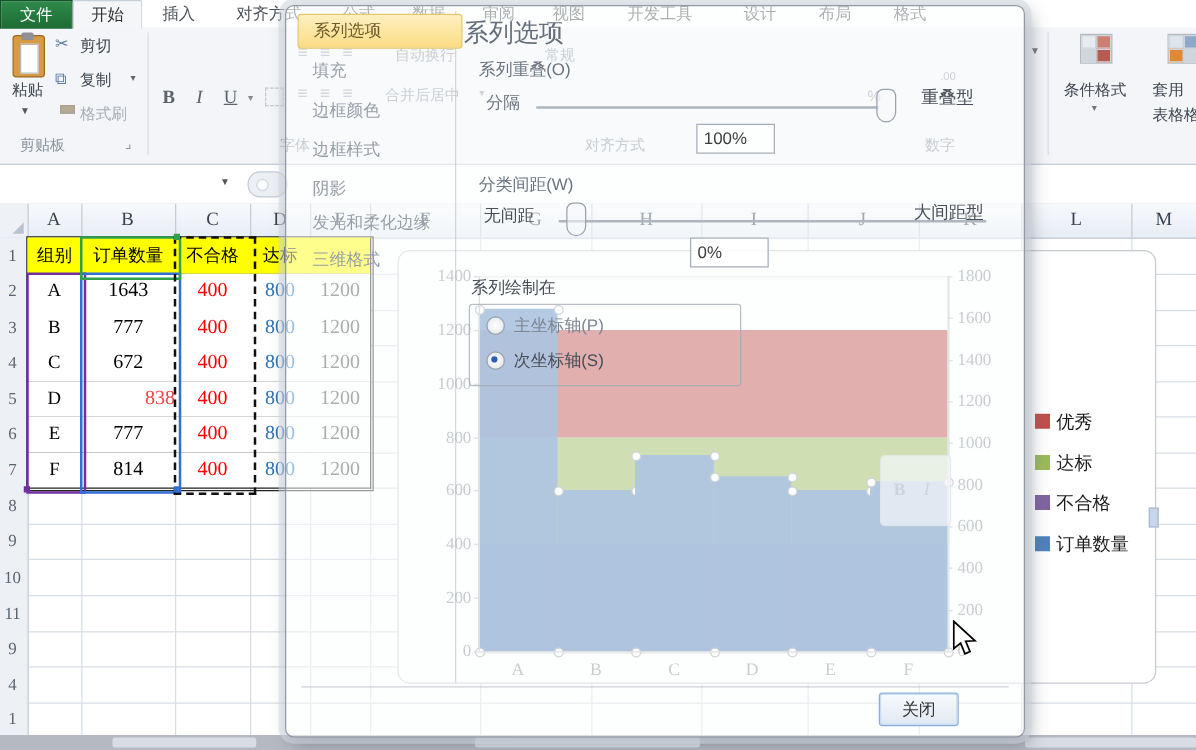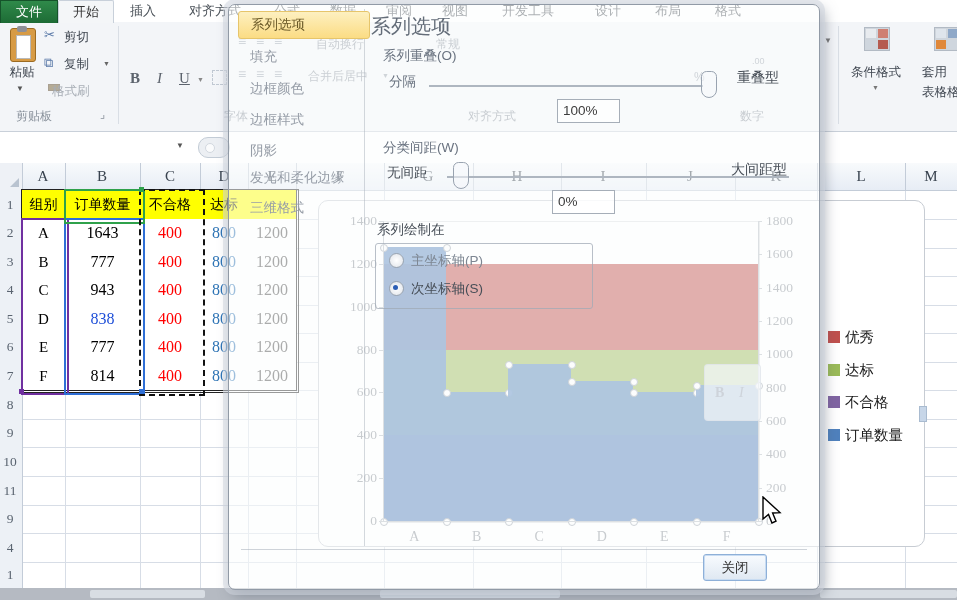--- a/index.html
+++ b/index.html
@@ -45,21 +45,21 @@
     </div>
     <div class="abs ct" style="left:0;top:38px;width:40px;font-size:12.5px;color:#3f4650;">粘贴</div>
     <div class="abs" style="left:14px;top:58px;font-size:8px;color:#555;">▼</div>
   </div>
   <div class="abs" style="left:44px;top:27px;font-size:13px;color:#5b7aa8;z-index:2;">✂</div>
   <div class="abs" style="left:64px;top:29px;font-size:12.5px;color:#3f4650;z-index:2;">剪切</div>
   <div class="abs" style="left:44px;top:55px;font-size:13px;color:#5b7aa8;z-index:2;">⧉</div>
   <div class="abs" style="left:64px;top:56px;font-size:12.5px;color:#3f4650;z-index:2;">复制</div>
   <div class="abs" style="left:103px;top:60px;font-size:7px;color:#666;z-index:2;">▼</div>
   <div class="abs" style="left:48px;top:84px;width:10px;height:5px;background:#b5ab95;border:1px solid #a9a092;z-index:2;"></div>
-  <div class="abs" style="left:52px;top:83px;font-size:12.5px;color:#a7adb5;z-index:2;">格式刷</div>
+  <div class="abs" style="left:64px;top:83px;font-size:12.5px;color:#a7adb5;z-index:2;">格式刷</div>
   <div class="glabel" style="left:16px;top:108px;z-index:2;">剪贴板</div>
   <div class="abs" style="left:100px;top:108px;font-size:11px;color:#8a929c;z-index:2;">⌟</div>
   <div class="abs" style="left:118px;top:26px;width:1px;height:98px;background:#d9dee5;z-index:2;"></div>
 
   <div class="abs serif" style="left:130px;top:70px;font-size:15px;font-weight:bold;color:#5c636d;z-index:2;">B</div>
   <div class="abs serif" style="left:157px;top:70px;font-size:15px;font-style:italic;color:#5c636d;z-index:2;">I</div>
   <div class="abs serif" style="left:179px;top:70px;font-size:15px;text-decoration:underline;color:#5c636d;z-index:2;">U</div>
   <div class="abs" style="left:197px;top:76px;font-size:7px;color:#888;z-index:2;">▼</div>
   <div class="abs" style="left:212px;top:70px;width:13px;height:13px;border:1px dashed #c0c8d2;z-index:2;"></div>
   <div class="glabel" style="left:224px;top:108px;z-index:2;">字体</div>
@@ -255,26 +255,26 @@
     <div class="abs ct cell serif" style="left: 65px; top: 219px; width: 75px; height: 28.5px; line-height: 28.5px; font-size: 16px; color: rgb(0, 0, 0); background: rgb(255, 255, 255); border-right: 1px solid rgb(34, 34, 34); border-bottom: 1px solid rgb(34, 34, 34); z-index: 5;">1643</div>
     <div class="abs ct cell serif" style="left: 140px; top: 219px; width: 60px; height: 28.5px; line-height: 28.5px; font-size: 16px; color: rgb(255, 0, 0); background: rgb(255, 255, 255); border-right: 1px solid rgb(34, 34, 34); border-bottom: 1px solid rgb(34, 34, 34); z-index: 5;">400</div>
     <div class="abs ct cell serif" style="left: 200px; top: 219px; width: 48px; height: 28.5px; line-height: 28.5px; font-size: 16px; color: rgb(46, 116, 181); background: rgb(255, 255, 255); border-right: 1px solid rgb(34, 34, 34); border-bottom: 1px solid rgb(34, 34, 34); z-index: 5;">800</div>
     <div class="abs ct cell serif" style="left: 248px; top: 219px; width: 48px; height: 28.5px; line-height: 28.5px; font-size: 16px; color: rgb(74, 74, 74); background: rgb(255, 255, 255); border-right: 1px solid rgb(34, 34, 34); border-bottom: 1px solid rgb(34, 34, 34); z-index: 5;">1200</div>
     <div class="abs ct cell serif" style="left: 22px; top: 247.5px; width: 43px; height: 28.5px; line-height: 28.5px; font-size: 15px; color: rgb(0, 0, 0); background: rgb(255, 255, 255); border-right: 1px solid rgb(34, 34, 34); border-bottom: 1px solid rgb(34, 34, 34); z-index: 5;">B</div>
     <div class="abs ct cell serif" style="left: 65px; top: 247.5px; width: 75px; height: 28.5px; line-height: 28.5px; font-size: 16px; color: rgb(0, 0, 0); background: rgb(255, 255, 255); border-right: 1px solid rgb(34, 34, 34); border-bottom: 1px solid rgb(34, 34, 34); z-index: 5;">777</div>
     <div class="abs ct cell serif" style="left: 140px; top: 247.5px; width: 60px; height: 28.5px; line-height: 28.5px; font-size: 16px; color: rgb(255, 0, 0); background: rgb(255, 255, 255); border-right: 1px solid rgb(34, 34, 34); border-bottom: 1px solid rgb(34, 34, 34); z-index: 5;">400</div>
     <div class="abs ct cell serif" style="left: 200px; top: 247.5px; width: 48px; height: 28.5px; line-height: 28.5px; font-size: 16px; color: rgb(46, 116, 181); background: rgb(255, 255, 255); border-right: 1px solid rgb(34, 34, 34); border-bottom: 1px solid rgb(34, 34, 34); z-index: 5;">800</div>
     <div class="abs ct cell serif" style="left: 248px; top: 247.5px; width: 48px; height: 28.5px; line-height: 28.5px; font-size: 16px; color: rgb(74, 74, 74); background: rgb(255, 255, 255); border-right: 1px solid rgb(34, 34, 34); border-bottom: 1px solid rgb(34, 34, 34); z-index: 5;">1200</div>
     <div class="abs ct cell serif" style="left: 22px; top: 276px; width: 43px; height: 28.5px; line-height: 28.5px; font-size: 15px; color: rgb(0, 0, 0); background: rgb(255, 255, 255); border-right: 1px solid rgb(34, 34, 34); border-bottom: 1px solid rgb(34, 34, 34); z-index: 5;">C</div>
-    <div class="abs ct cell serif" style="left: 65px; top: 276px; width: 75px; height: 28.5px; line-height: 28.5px; font-size: 16px; color: rgb(0, 0, 0); background: rgb(255, 255, 255); border-right: 1px solid rgb(34, 34, 34); border-bottom: 1px solid rgb(34, 34, 34); z-index: 5;">943</div>
+    <div class="abs ct cell serif" style="left: 65px; top: 276px; width: 75px; height: 28.5px; line-height: 28.5px; font-size: 16px; color: rgb(0, 0, 0); background: rgb(255, 255, 255); border-right: 1px solid rgb(34, 34, 34); border-bottom: 1px solid rgb(34, 34, 34); z-index: 5;">672</div>
     <div class="abs ct cell serif" style="left: 140px; top: 276px; width: 60px; height: 28.5px; line-height: 28.5px; font-size: 16px; color: rgb(255, 0, 0); background: rgb(255, 255, 255); border-right: 1px solid rgb(34, 34, 34); border-bottom: 1px solid rgb(34, 34, 34); z-index: 5;">400</div>
     <div class="abs ct cell serif" style="left: 200px; top: 276px; width: 48px; height: 28.5px; line-height: 28.5px; font-size: 16px; color: rgb(46, 116, 181); background: rgb(255, 255, 255); border-right: 1px solid rgb(34, 34, 34); border-bottom: 1px solid rgb(34, 34, 34); z-index: 5;">800</div>
     <div class="abs ct cell serif" style="left: 248px; top: 276px; width: 48px; height: 28.5px; line-height: 28.5px; font-size: 16px; color: rgb(74, 74, 74); background: rgb(255, 255, 255); border-right: 1px solid rgb(34, 34, 34); border-bottom: 1px solid rgb(34, 34, 34); z-index: 5;">1200</div>
     <div class="abs ct cell serif" style="left: 22px; top: 304.5px; width: 43px; height: 28.5px; line-height: 28.5px; font-size: 15px; color: rgb(0, 0, 0); background: rgb(255, 255, 255); border-right: 1px solid rgb(34, 34, 34); border-bottom: 1px solid rgb(34, 34, 34); z-index: 5;">D</div>
-    <div class="abs ct cell serif" style="left: 65px; top: 304.5px; width: 75px; height: 28.5px; line-height: 28.5px; font-size: 16px; color: #1d4ed8; background: rgb(255, 255, 255); border-right: 1px solid rgb(34, 34, 34); border-bottom: 1px solid rgb(34, 34, 34); z-index: 5;">838</div>
+    <div class="abs ct cell serif" style="left: 65px; top: 304.5px; width: 75px; height: 28.5px; line-height: 28.5px; font-size: 16px; color: #ef4444; background: rgb(255, 255, 255); border-right: 1px solid rgb(34, 34, 34); border-bottom: 1px solid rgb(34, 34, 34); z-index: 5; text-align: right;">838</div>
     <div class="abs ct cell serif" style="left: 140px; top: 304.5px; width: 60px; height: 28.5px; line-height: 28.5px; font-size: 16px; color: rgb(255, 0, 0); background: rgb(255, 255, 255); border-right: 1px solid rgb(34, 34, 34); border-bottom: 1px solid rgb(34, 34, 34); z-index: 5;">400</div>
     <div class="abs ct cell serif" style="left: 200px; top: 304.5px; width: 48px; height: 28.5px; line-height: 28.5px; font-size: 16px; color: rgb(46, 116, 181); background: rgb(255, 255, 255); border-right: 1px solid rgb(34, 34, 34); border-bottom: 1px solid rgb(34, 34, 34); z-index: 5;">800</div>
     <div class="abs ct cell serif" style="left: 248px; top: 304.5px; width: 48px; height: 28.5px; line-height: 28.5px; font-size: 16px; color: rgb(74, 74, 74); background: rgb(255, 255, 255); border-right: 1px solid rgb(34, 34, 34); border-bottom: 1px solid rgb(34, 34, 34); z-index: 5;">1200</div>
     <div class="abs ct cell serif" style="left: 22px; top: 333px; width: 43px; height: 28.5px; line-height: 28.5px; font-size: 15px; color: rgb(0, 0, 0); background: rgb(255, 255, 255); border-right: 1px solid rgb(34, 34, 34); border-bottom: 1px solid rgb(34, 34, 34); z-index: 5;">E</div>
     <div class="abs ct cell serif" style="left: 65px; top: 333px; width: 75px; height: 28.5px; line-height: 28.5px; font-size: 16px; color: rgb(0, 0, 0); background: rgb(255, 255, 255); border-right: 1px solid rgb(34, 34, 34); border-bottom: 1px solid rgb(34, 34, 34); z-index: 5;">777</div>
     <div class="abs ct cell serif" style="left: 140px; top: 333px; width: 60px; height: 28.5px; line-height: 28.5px; font-size: 16px; color: rgb(255, 0, 0); background: rgb(255, 255, 255); border-right: 1px solid rgb(34, 34, 34); border-bottom: 1px solid rgb(34, 34, 34); z-index: 5;">400</div>
     <div class="abs ct cell serif" style="left: 200px; top: 333px; width: 48px; height: 28.5px; line-height: 28.5px; font-size: 16px; color: rgb(46, 116, 181); background: rgb(255, 255, 255); border-right: 1px solid rgb(34, 34, 34); border-bottom: 1px solid rgb(34, 34, 34); z-index: 5;">800</div>
     <div class="abs ct cell serif" style="left: 248px; top: 333px; width: 48px; height: 28.5px; line-height: 28.5px; font-size: 16px; color: rgb(74, 74, 74); background: rgb(255, 255, 255); border-right: 1px solid rgb(34, 34, 34); border-bottom: 1px solid rgb(34, 34, 34); z-index: 5;">1200</div>
     <div class="abs ct cell serif" style="left: 22px; top: 361.5px; width: 43px; height: 28.5px; line-height: 28.5px; font-size: 15px; color: rgb(0, 0, 0); background: rgb(255, 255, 255); border-right: 1px solid rgb(34, 34, 34); border-bottom: 1px solid rgb(34, 34, 34); z-index: 5;">F</div>
     <div class="abs ct cell serif" style="left: 65px; top: 361.5px; width: 75px; height: 28.5px; line-height: 28.5px; font-size: 16px; color: rgb(0, 0, 0); background: rgb(255, 255, 255); border-right: 1px solid rgb(34, 34, 34); border-bottom: 1px solid rgb(34, 34, 34); z-index: 5;">814</div>

